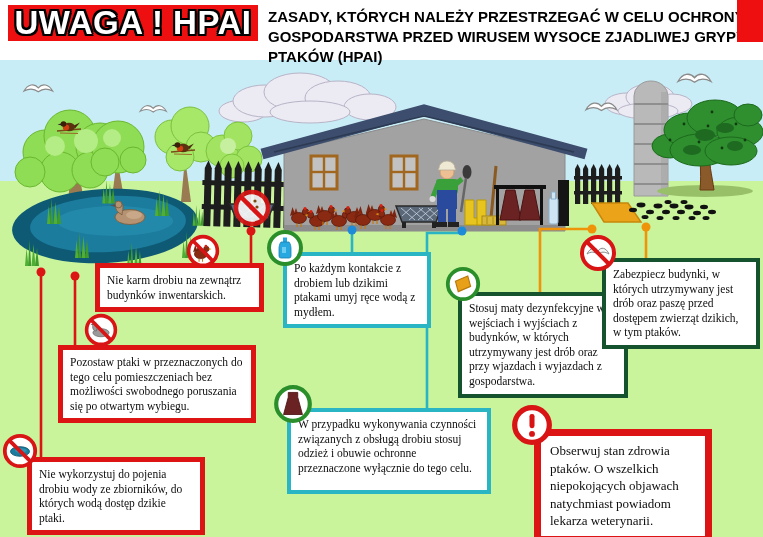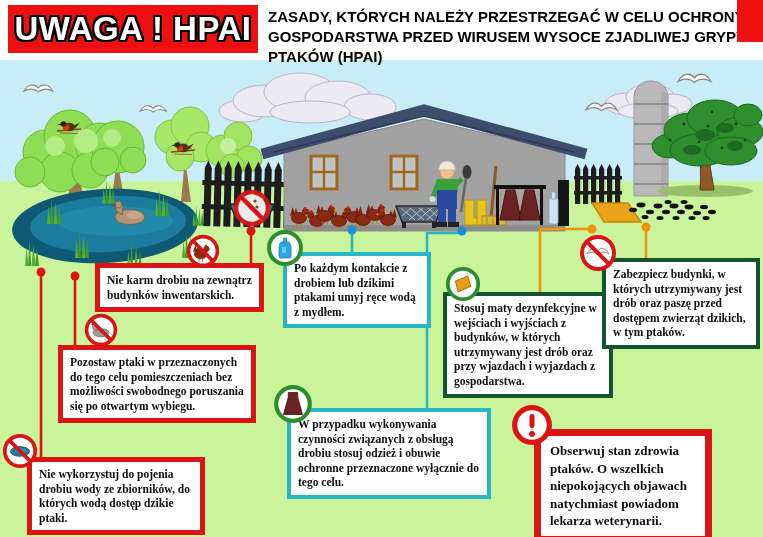--- a/index.html
+++ b/index.html
@@ -1,26 +1,26 @@
 <!DOCTYPE html>
 <html><head>
 <meta charset="utf-8">
 <style>
   *{margin:0;padding:0;box-sizing:border-box}
   html,body{width:763px;height:537px}
   body{position:relative;background:#fff;font-family:"Liberation Sans",sans-serif;overflow:hidden}
   .poster{position:absolute;inset:0}
   .scene{position:absolute;left:0;top:0;z-index:1}
-  .banner{position:absolute;left:8px;top:5px;width:250px;height:48px;background:#ee1010;z-index:4;
+  .banner{position:absolute;left:8px;top:5px;width:250px;height:36px;background:#ee1010;z-index:4;
           display:flex;align-items:center;justify-content:center;color:#fff;font-weight:bold;font-size:33px;
           letter-spacing:.5px;
           text-shadow:-2px -2px 0 #000,2px -2px 0 #000,-2px 2px 0 #000,2px 2px 0 #000,0 2px 0 #000,0 -2px 0 #000,2px 0 0 #000,-2px 0 0 #000}
   .title{position:absolute;left:268px;top:7px;width:488px;font-size:15px;font-weight:bold;line-height:1.32;color:#000;z-index:4}
   .corner{position:absolute;right:0;top:0;width:26px;height:42px;background:#ee1010;z-index:4}
-  .callout{position:absolute;background:#fff;color:#0d0d0d;font-family:"Liberation Serif",serif;font-weight:bold;
+  .callout{position:absolute;background:#fff;color:#0d0d0d;font-family:"Liberation Serif",serif;font-weight:normal;
            font-size:11.5px;line-height:1.27;padding:5px 7px;z-index:5}
   .callout.red{border:5px solid #dd1414}
   .callout.cyan{border:4px solid #2ab5c5}
   .callout.orange{border:4px solid #14532d}
   .callout.red-thick{border:7px solid #dd1414;font-size:13px;line-height:1.35;padding:6px 9px}
   .badge{position:absolute;z-index:6}
 </style>
 </head>
 <body>
 
@@ -373,21 +373,21 @@
   </div>
   <div class="callout red" style="left:27px;top:457px;width:178px;min-height:58px">
     <span>Nie wykorzystuj do pojenia drobiu wody ze zbiorników, do których wodą dostęp dzikie ptaki.</span>
   </div>
   <div class="callout cyan" style="left:283px;top:252px;width:148px;min-height:66px">
     <span>Po każdym kontakcie z drobiem lub dzikimi ptakami umyj ręce wodą z mydłem.</span>
   </div>
   <div class="callout cyan" style="left:287px;top:408px;width:204px;min-height:86px">
     <span>W przypadku wykonywania czynności związanych z obsługą drobiu stosuj odzież i obuwie ochronne przeznaczone wyłącznie do tego celu.</span>
   </div>
-  <div class="callout orange" style="left:443px;top:292px;width:170px;min-height:92px">
+  <div class="callout orange" style="left:458px;top:292px;width:170px;min-height:92px">
     <span>Stosuj maty dezynfekcyjne w wejściach i wyjściach z budynków, w których utrzymywany jest drób oraz przy wjazdach i wyjazdach z gospodarstwa.</span>
   </div>
   <div class="callout orange" style="left:602px;top:258px;width:158px;min-height:84px">
     <span>Zabezpiecz budynki, w których utrzymywany jest drób oraz paszę przed dostępem zwierząt dzikich, w tym ptaków.</span>
   </div>
   <div class="callout red-thick" style="left:534px;top:429px;width:178px;min-height:86px">
     <span>Obserwuj stan zdrowia ptaków. O wszelkich niepokojących objawach natychmiast powiadom lekarza weterynarii.</span>
   </div>
 
   <div class="badge" style="left:185px;top:233px">

